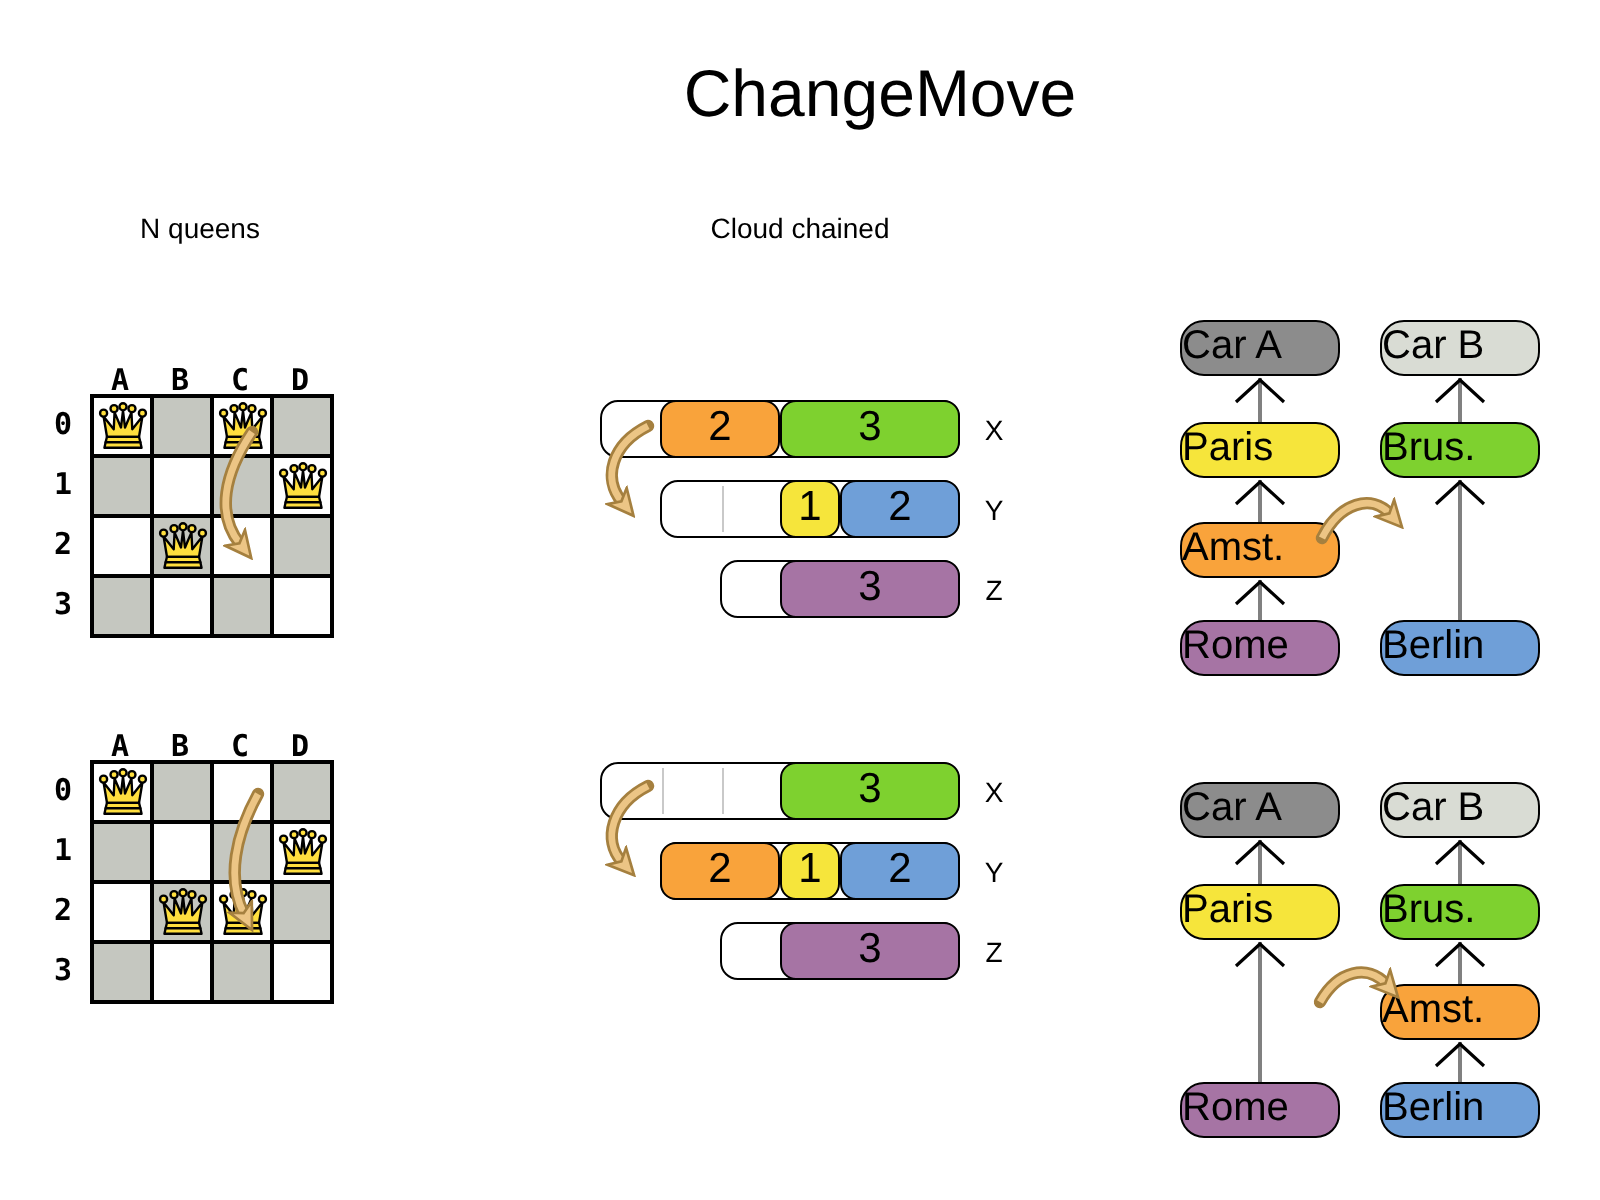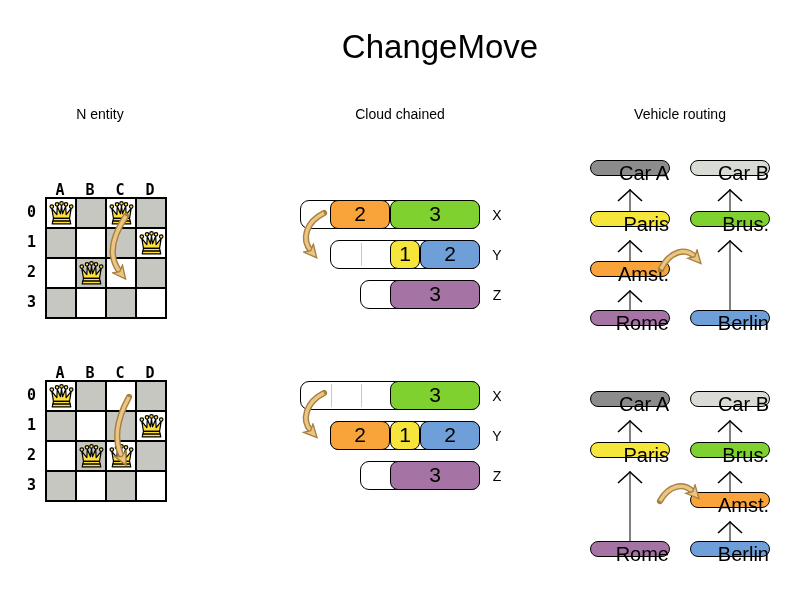--- a/index.html
+++ b/index.html
@@ -22,34 +22,33 @@
           font-size:15px;line-height:15px;text-align:center;}
   .queen{position:absolute;width:27px;height:27px;}
   
   .computer{position:absolute;height:29px;background:#fff;border:1.5px solid #000;
             border-radius:9px;box-sizing:border-box;}
   .slotline{position:absolute;width:1px;background:#c9c9c9;top:2px;bottom:2px;}
   .pblock{position:absolute;height:29px;border:1.5px solid #000;border-radius:8px;
           box-sizing:border-box;text-align:center;font-size:21px;line-height:26px;}
   .clabel{position:absolute;width:20px;text-align:center;font-size:14px;line-height:14px;}
   
-  .vnode{position:absolute;width:80px;height:16px;border:1.5px solid #000;border-radius:12px;
-         box-sizing:border-box;text-align:right;font-size:20px;line-height:25px;}
+  .vnode{position:absolute;width:80px;height:28px;border:1.5px solid #000;border-radius:12px;
+         box-sizing:border-box;text-align:left;font-size:20px;line-height:25px;}
   .conn{position:absolute;overflow:visible;}
 </style>
 </head>
 <body>
 
 <div class="page">
   <div class="title">ChangeMove</div>
 
-  <div class="col-header" style="left:20px">N entity</div>
+  <div class="col-header" style="left:20px">N queens</div>
   <div class="col-header" style="left:320px">Cloud chained</div>
   <div class="col-header" style="left:600px">
-    <div>Vehicle routing</div>
   </div>
 
   <div id="nq0" class="abs" style="left:21px;top:183px;width:150px;height:140px">
       <div class="blabel" style="left: 24px; top: 0px; width: 30px;">A</div>
       <div class="blabel" style="left: 54px; top: 0px; width: 30px;">B</div>
       <div class="blabel" style="left: 84px; top: 0px; width: 30px;">C</div>
       <div class="blabel" style="left: 114px; top: 0px; width: 30px;">D</div>
       <div class="blabel" style="left: 0px; top: 22px; width: 21px;">0</div>
       <div class="blabel" style="left: 0px; top: 52px; width: 21px;">1</div>
       <div class="blabel" style="left: 0px; top: 82px; width: 21px;">2</div>

